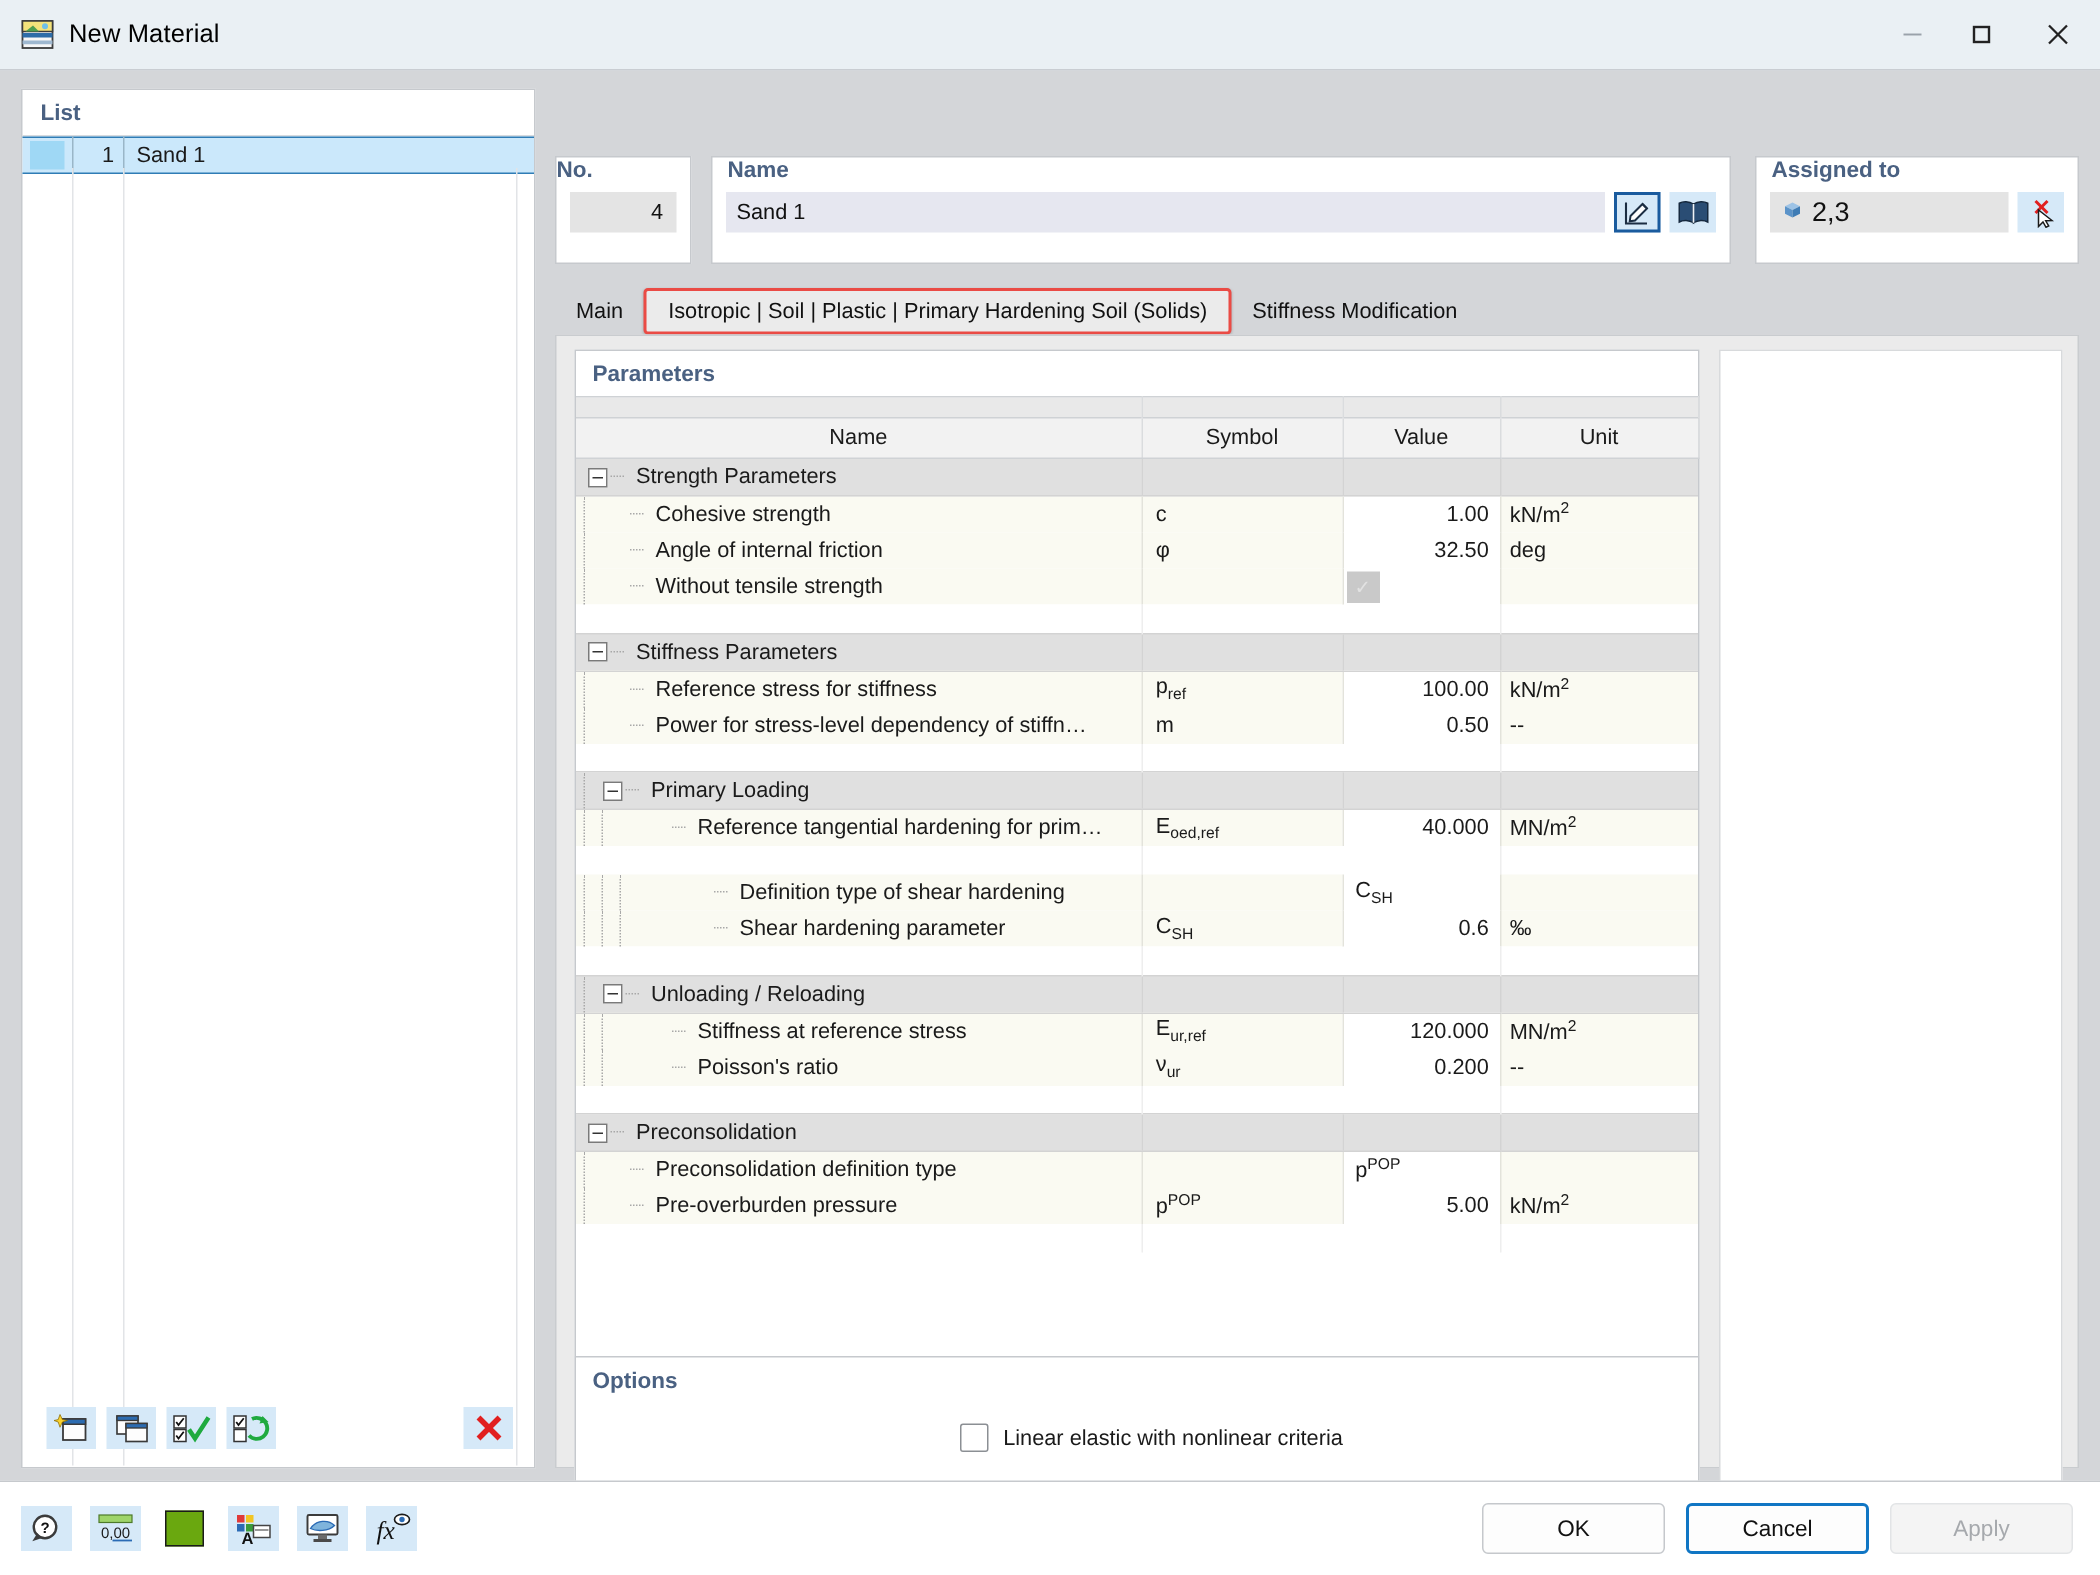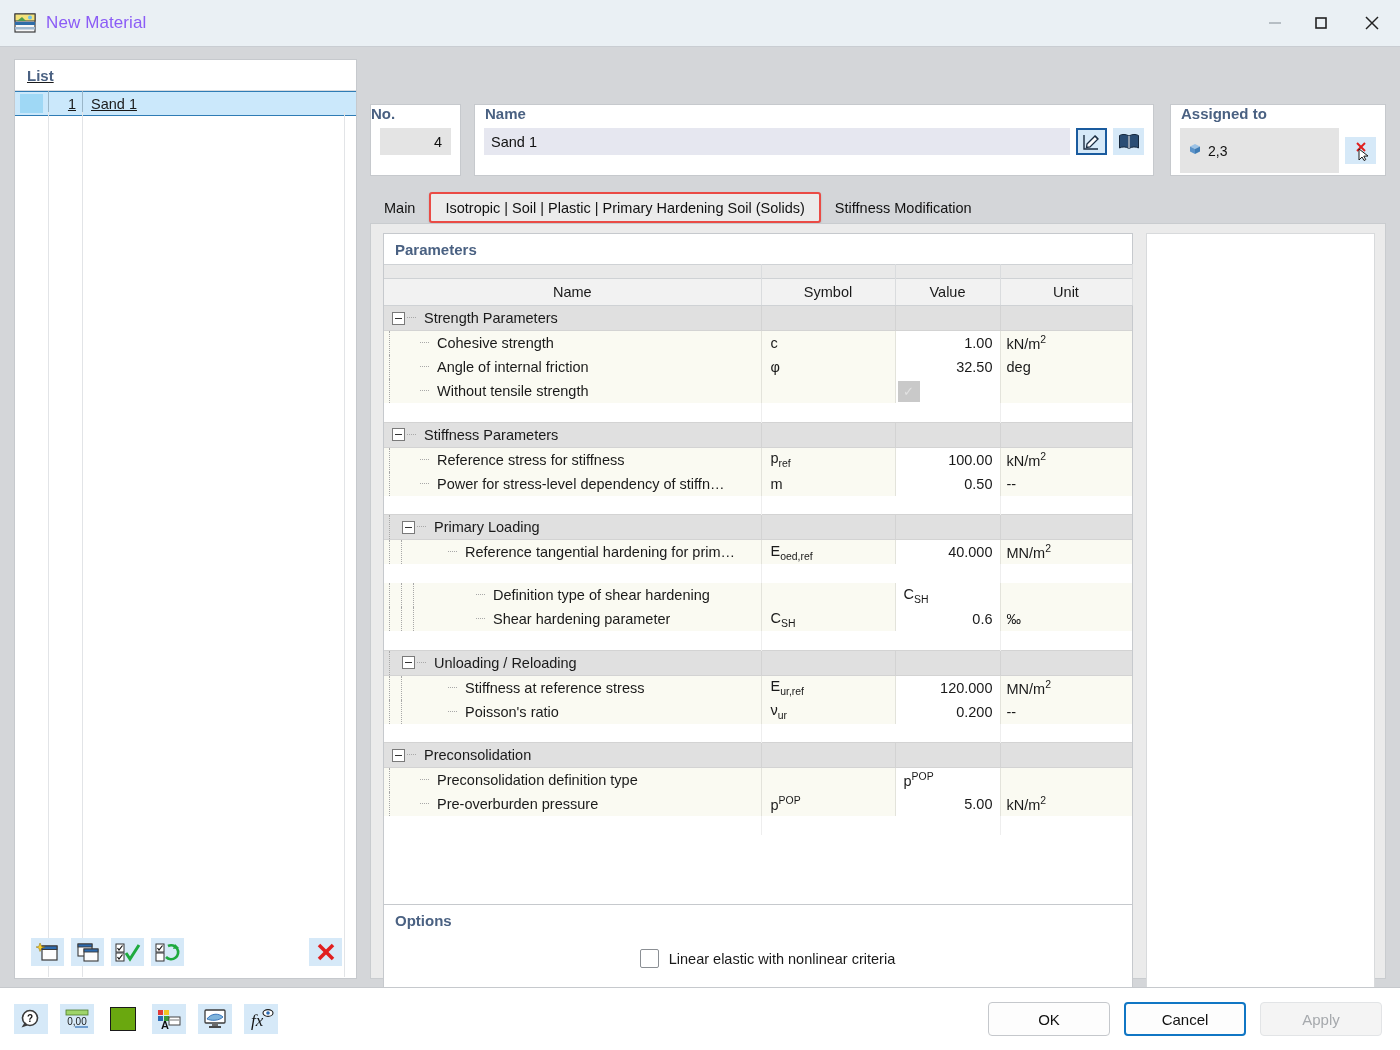--- a/index.html
+++ b/index.html
@@ -18,37 +18,37 @@
   .titlebar {
     position: absolute; top: 0; left: 0; width: 1400px; height: 47px;
     background: #eaf0f4;
     display: flex; align-items: center;
     border-bottom: 1px solid #c9cdd2;
   }
   .title-icon {
     width: 22px; height: 22px; margin-left: 14px; margin-right: 10px;
     position: relative; flex: none;
   }
-  .title-text { font-size: 17px; color: #8b5cf6; letter-spacing: .1px; }
+  .title-text { font-size: 17px; color: #000000; letter-spacing: .1px; }
   .wincontrols { margin-left: auto; display: flex; height: 47px; }
   .wcbtn {
     width: 46px; height: 47px; display: flex; align-items: center; justify-content: center;
   }
   .wcbtn.close { width: 56px; }
 
   
   .body-area {
     position: absolute; top: 47px; left: 0; width: 1400px; height: 940px;
     background: #d4d6d9;
   }
 
   
   .list-panel {
     position: absolute; left: 14px; top: 12px; width: 343px; height: 920px;
-    background: #ffffff; border: 1px solid #c6c9cd; text-decoration: underline;
+    background: #ffffff; border: 1px solid #c6c9cd;
   }
   .panel-title {
     color: #4a6182; font-weight: bold; font-size: 15px;
     padding: 7px 0 6px 12px;
   }
   .list-header-sep { height: 1px; background: #d7dade; margin: 0; }
   .list-rows { position: relative; }
   .list-row {
     display: flex; align-items: center; height: 25px;
     background: #cbe8fb;
@@ -104,23 +104,23 @@
   .iconbtn.selected { border: 2px solid #1a5b9e; }
 
   
   .assigned-panel {
     position: absolute; left: 1170px; top: 57px; width: 216px; height: 72px;
     background: #fff; border: 1px solid #c6c9cd;
   }
   .assigned-panel .field-label { padding: 6px 0 0 10px; }
   .assigned-row { display: flex; align-items: center; margin: 6px 9px 0 9px; gap: 6px; }
   .assigned-input {
-    flex: 1; height: 45px; background: #e4e4e4;
+    flex: 1; height: 27px; background: #e4e4e4;
     display: flex; align-items: center; gap: 6px; padding-left: 8px;
-    font-size: 14px; color: #111;
+    font-size: 18px; color: #111;
   }
 
   
   .tabstrip {
     position: absolute; left: 370px; top: 143px; width: 1016px; height: 33px;
     background: #d4d6d9;
     display: flex; align-items: flex-end;
   }
   .tab {
     height: 31px; padding: 0 14px; display: flex; align-items: center;

